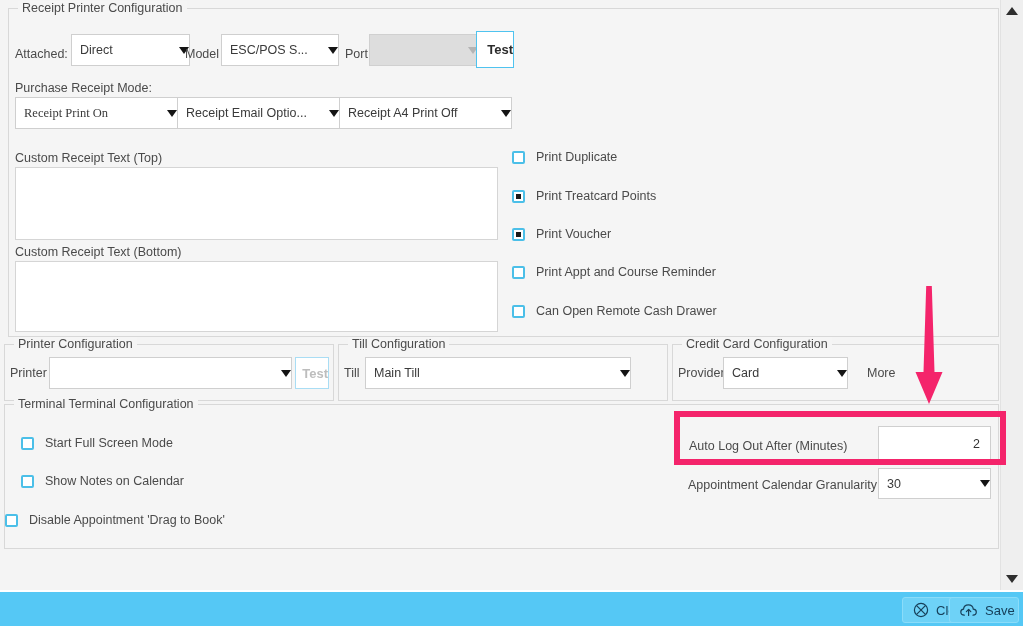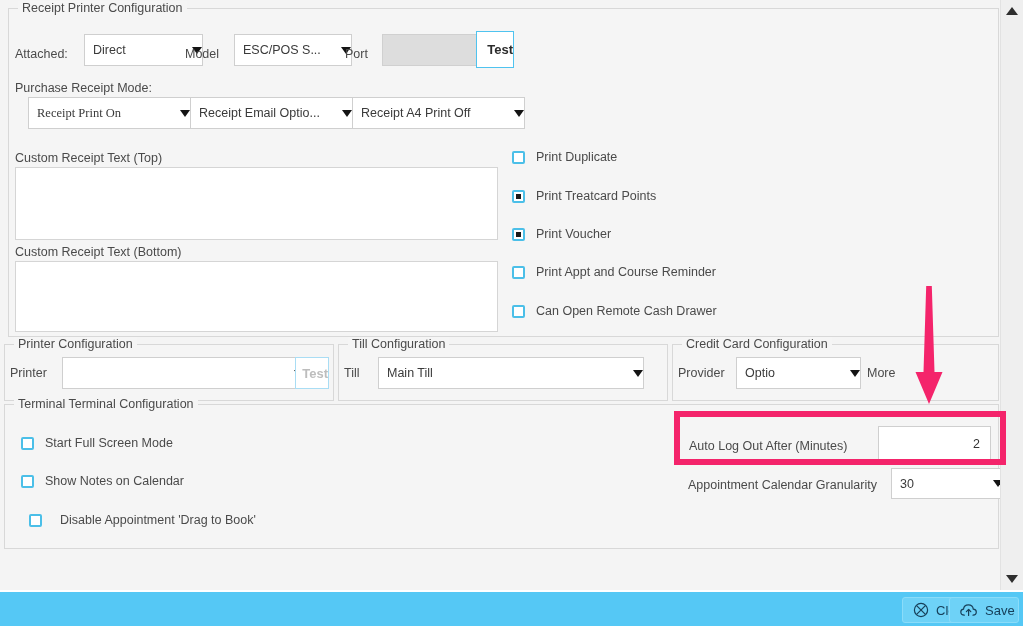--- a/index.html
+++ b/index.html
@@ -68,21 +68,20 @@
     box-sizing: border-box;
     background: #ffffff;
     border: 1px solid #cfcfcf;
     display: flex;
     align-items: center;
     padding: 0 0 0 8px;
     font-size: 12.5px;
     color: #3a3a3a;
     white-space: nowrap;
     overflow: hidden;
-    margin-left: 13px;
   }
   .select .val { flex: 1 1 auto; overflow: hidden; text-overflow: ellipsis; }
   .select .caret {
     flex: 0 0 auto;
     width: 0; height: 0;
     margin-left: 6px;
     border-left: 5px solid transparent;
     border-right: 5px solid transparent;
     border-top: 7px solid #141414;
   }
@@ -320,38 +319,38 @@
       <div class="select" style="left:26px; top:12px; width:266px; height:32px;">
         <span class="val">Main Till</span>
         <span class="caret"></span>
       </div>
     </div>
 
     <div class="group" style="left:672px; top:344px; width:327px; height:57px;">
       <div class="legend">Credit Card Configuration</div>
       <div class="lbl" style="left:5px; top:21px;">Provider</div>
       <div class="select" style="left:50px; top:12px; width:125px; height:32px;">
-        <span class="val">Optio</span>
+        <span class="val">Card</span>
         <span class="caret"></span>
       </div>
       <div class="lbl" style="left:194px; top:21px;">More</div>
     </div>
 
     <div class="group" style="left:4px; top:404px; width:995px; height:145px;">
       <div class="legend">Terminal Terminal Configuration</div>
 
       <div class="cbrow" style="left:16px; top:31px;">
         <span class="cbox"></span>
         <span class="cblabel">Start Full Screen Mode</span>
       </div>
       <div class="cbrow" style="left:16px; top:69px;">
         <span class="cbox"></span>
         <span class="cblabel">Show Notes on Calendar</span>
       </div>
-      <div class="cbrow" style="left:24px; top:108px;gap:7px;">
+      <div class="cbrow" style="left:0; top:108px;">
         <span class="cbox"></span>
         <span class="cblabel">Disable Appointment 'Drag to Book'</span>
       </div>
 
       <div class="lbl" style="left:684px; top:34px;">Auto Log Out After (Minutes)</div>
       <div class="textinput" style="left:873px; top:21px; width:113px; height:35px;">
         <span>2</span>
       </div>
 
       <div class="lbl" style="left:683px; top:73px;">Appointment Calendar Granularity</div>

